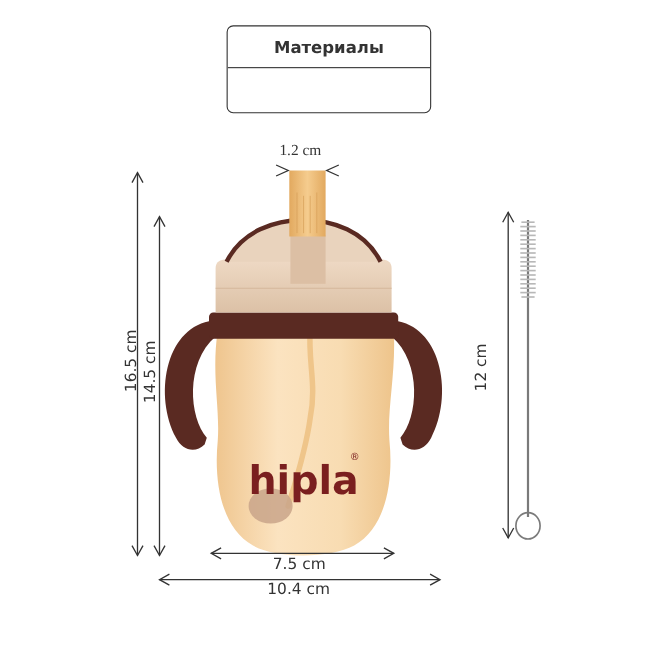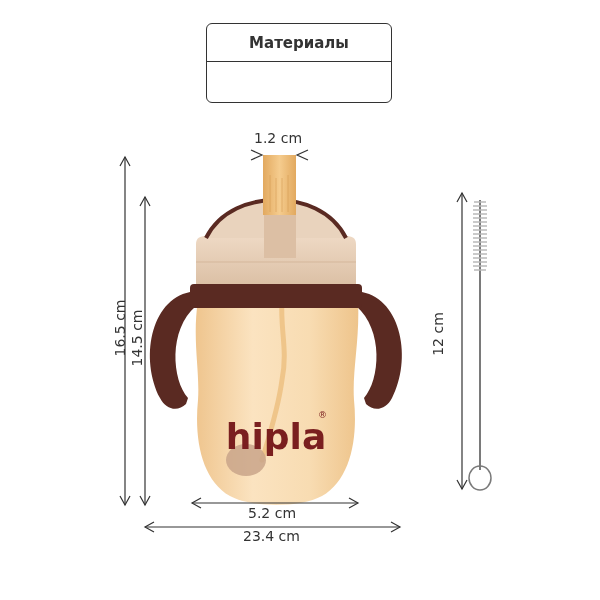--- a/index.html
+++ b/index.html
@@ -127,18 +127,18 @@
 
     <line x1="462" y1="193" x2="462" y2="489"></line>
     <polyline points="457,202 462,193 467,202"></polyline>
     <polyline points="457,480 462,489 467,480"></polyline>
 
     <polyline points="251,150 262,155 251,160"></polyline>
     <polyline points="308,150 297,155 308,160"></polyline>
   </g>
 </svg>
 
-<div class="dim-label" style="left:254px; top:130px;">1.2 cm</div>
+<div class="dim-label" style="left:254px; top:130px;font-family:Liberation Serif, serif;">1.2 cm</div>
 <div class="dim-label vlabel" style="left:80px; top:320px; width:80px; text-align:center;">16.5 cm</div>
 <div class="dim-label vlabel" style="left:97px; top:330px; width:80px; text-align:center;">14.5 cm</div>
-<div class="dim-label" style="left:248px; top:505px;">5.2 cm</div>
-<div class="dim-label" style="left:243px; top:528px;">23.4 cm</div>
+<div class="dim-label" style="left:248px; top:505px;">7.5 cm</div>
+<div class="dim-label" style="left:243px; top:528px;">10.4 cm</div>
 <div class="dim-label vlabel" style="left:408px; top:326px; width:60px; text-align:center;">12 cm</div>
 
 </body></html>

